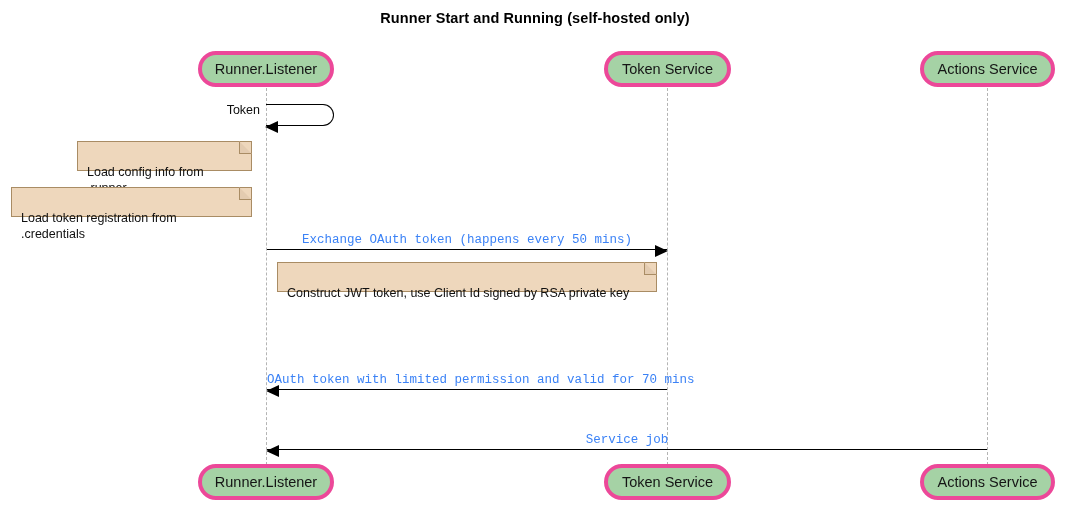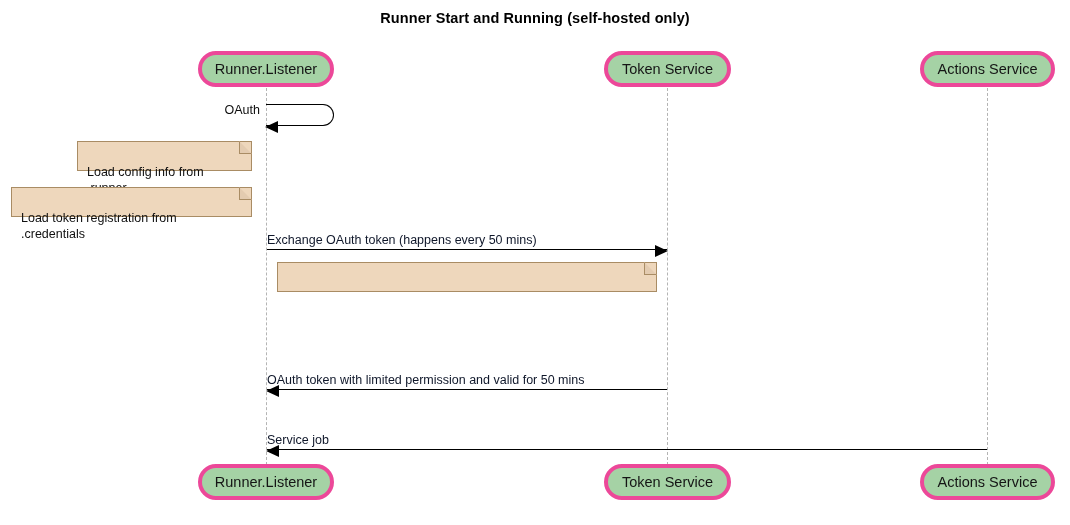--- a/index.html
+++ b/index.html
@@ -89,24 +89,26 @@
     right: 0;
     bottom: 0;
     height: 0;
     border-top: 1.6px solid #000000;
   }
   .msg-label {
     position: absolute;
     left: 0;
     right: 0;
     bottom: 3px;
+    text-align: center;
     font-size: 12.5px;
-    color: #0f172a;
+    color: #3b82f6;
     white-space: nowrap;
     line-height: 14px;
+    font-family: Liberation Mono, monospace;
   }
   .arrowhead {
     position: absolute;
     bottom: -6.5px;
     width: 0;
     height: 0;
   }
   .arrowhead.right {
     right: -1px;
     border-top: 6.5px solid transparent;
@@ -165,45 +167,46 @@
     <span>Token Service</span>
   </div>
   <div class="participant" style="left:920px; top:51px; width:135px;">
     <span>Actions Service</span>
   </div>
 
   <div class="self-message" style="left:266px; top:104px; width:68px; height:22px;">
     <div class="self-path"></div>
     <div class="arrowhead left" style="left:-1px; bottom:-6.5px;"></div>
   </div>
-  <div class="self-label" style="left:150px; top:103px; width:110px;">OAuth</div>
+  <div class="self-label" style="left:150px; top:103px; width:110px;">Token</div>
 
   <div class="note" style="left:77px; top:141px; width:175px; height:30px;">
     <span>Load config info from .runner</span>
     <span class="dogear"></span>
   </div>
 
   <div class="note" style="left:11px; top:187px; width:241px; height:30px;">
     <span>Load token registration from .credentials</span>
     <span class="dogear"></span>
   </div>
 
   <div class="message" style="left:267px; top:228px; width:400px;">
     <div class="msg-label">Exchange OAuth token (happens every 50 mins)</div>
     <div class="msg-line"></div>
     <div class="arrowhead right"></div>
   </div>
 
   <div class="note" style="left:277px; top:262px; width:380px; height:30px;">
+    <span>Construct JWT token, use Client Id signed by RSA private key</span>
     <span class="dogear"></span>
   </div>
 
 
   <div class="message" style="left:267px; top:368px; width:400px;">
-    <div class="msg-label">OAuth token with limited permission and valid for 50 mins</div>
+    <div class="msg-label">OAuth token with limited permission and valid for 70 mins</div>
     <div class="msg-line"></div>
     <div class="arrowhead left"></div>
   </div>
 
 
   <div class="message" style="left:267px; top:428px; width:720px;">
     <div class="msg-label">Service job</div>
     <div class="msg-line"></div>
     <div class="arrowhead left"></div>
   </div>

